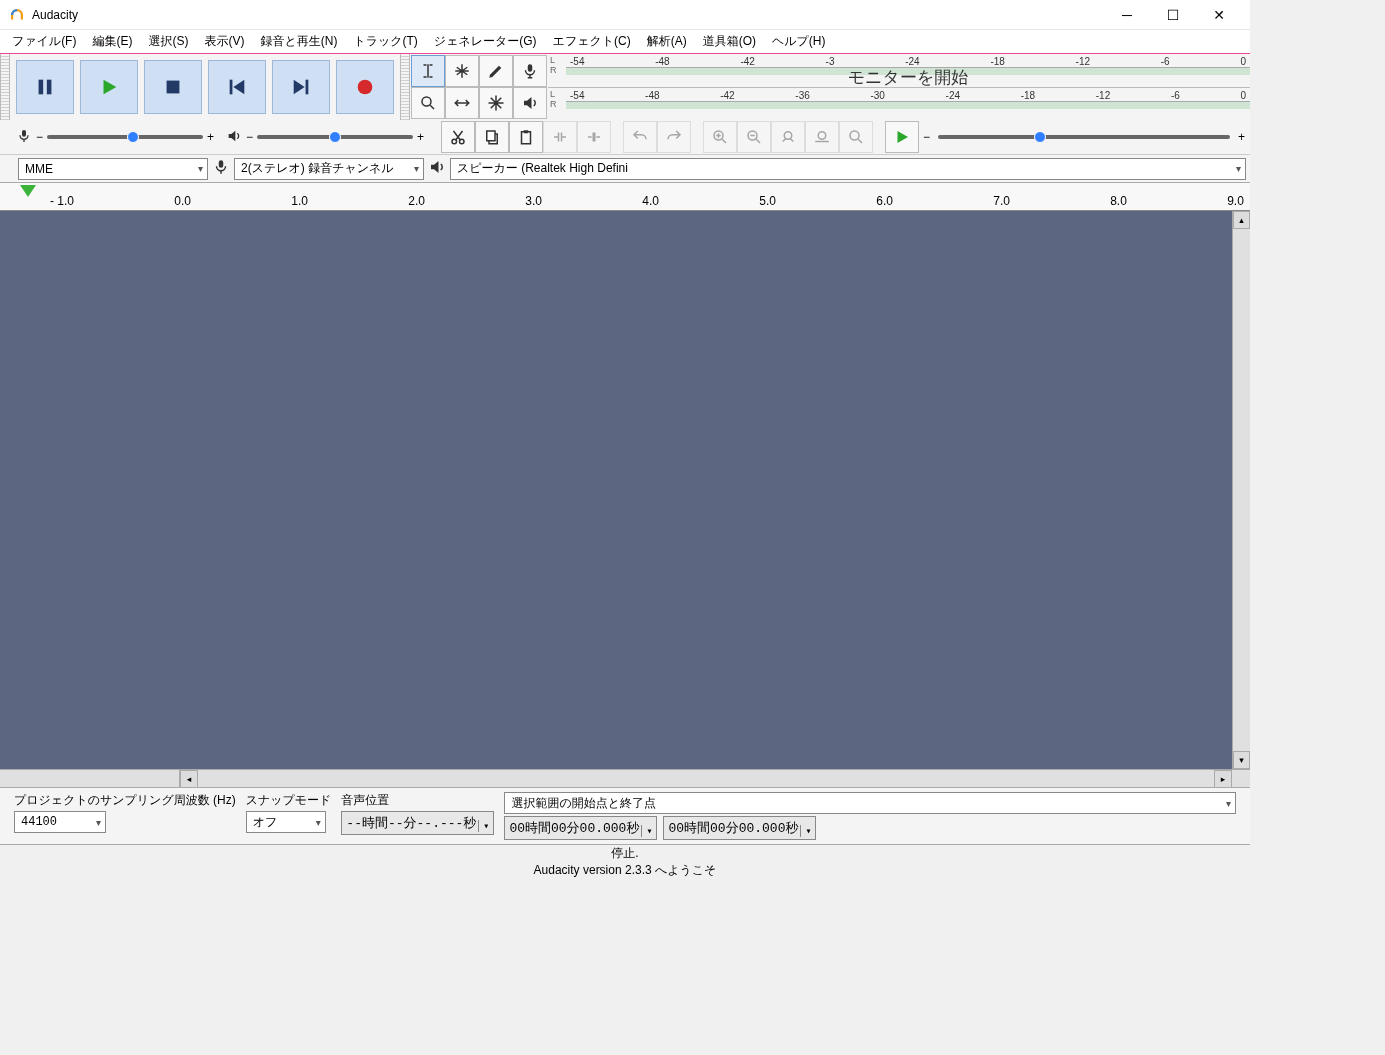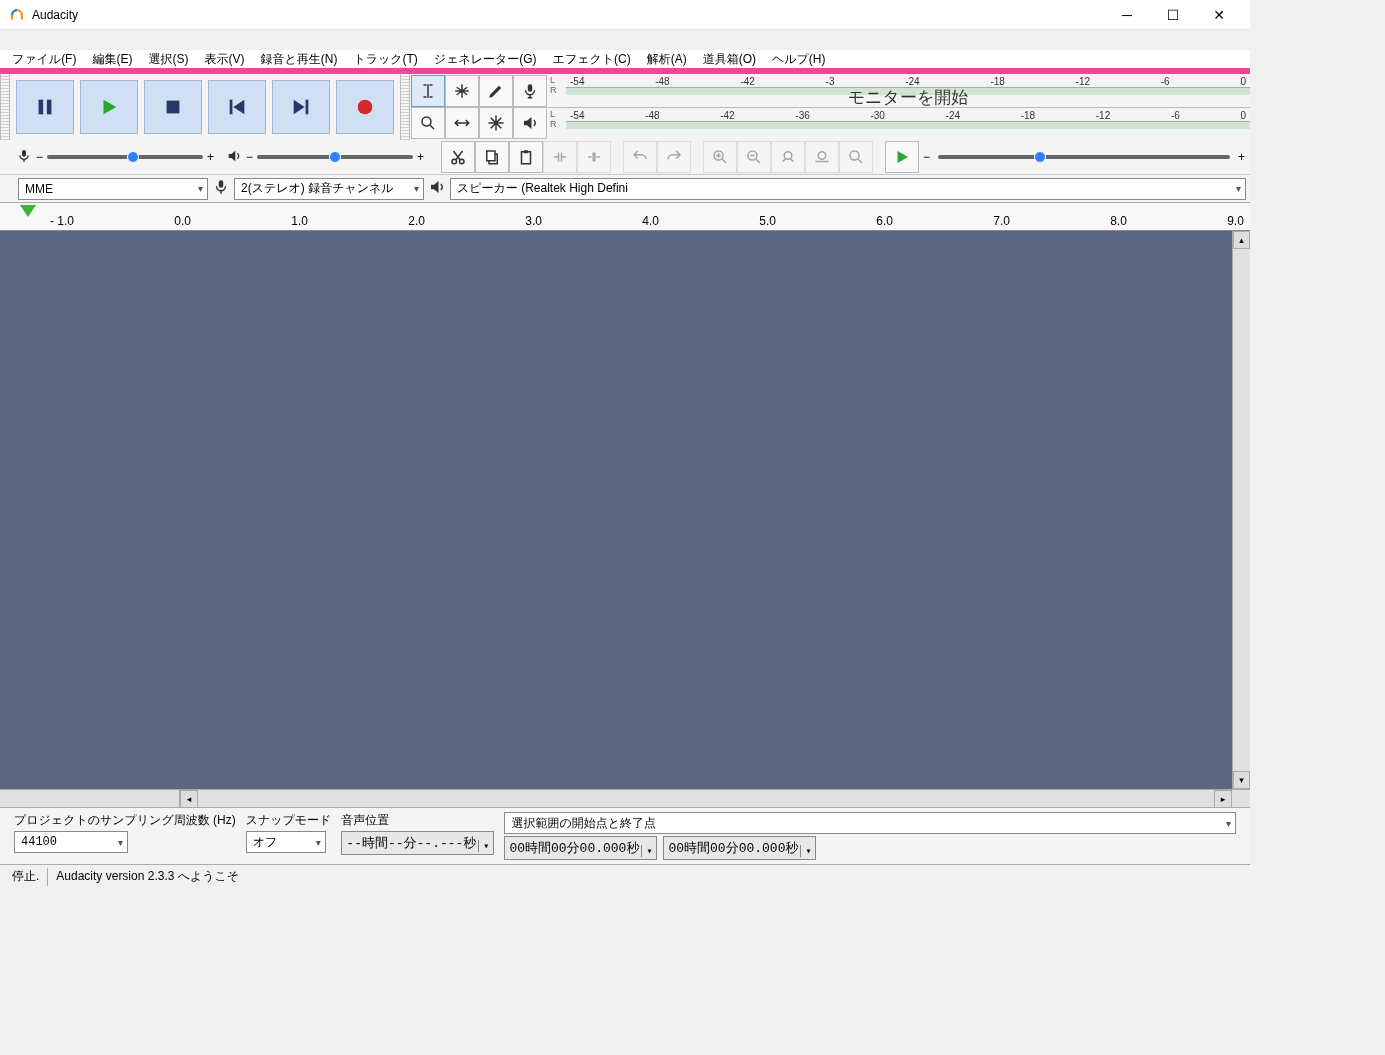--- a/index.html
+++ b/index.html
@@ -27,22 +27,21 @@
     width: 46px; height: 30px;
     display: flex; align-items: center; justify-content: center;
     font-size: 14px; color: #000;
   }
   .menu-bar {
     height: 24px;
     display: flex;
     align-items: center;
     padding: 0 4px;
     background: #fff;
-    border-bottom: 6px solid #ec4899;
-    margin-top: 20px;
+    border-bottom: 1px solid #ec4899;
   }
   .menu-bar span { padding: 3px 8px; }
   .toolbar-area {
     background: #f4f4f4;
     border-bottom: 1px solid #aaa;
   }
   .row { display: flex; align-items: stretch; }
   .row1 { height: 66px; }
   .grip {
     width: 10px;
@@ -165,21 +164,21 @@
   .section { display: flex; flex-direction: column; gap: 2px; }
   .time-display {
     font-family: "Courier New", monospace;
     background: #e8e8e8; border: 1px solid #888;
     padding: 2px 4px; font-size: 13px;
     display: flex; align-items: flex-end; gap: 2px;
   }
   .time-display .dd { border-left:1px solid #888; padding-left:4px; font-size:10px;}
   .status-bar {
     height: 24px; background: #f0f0f0; border-top:1px solid #aaa;
-    display: flex; align-items: center; padding: 0 12px;
+    display: flex; align-items: center; padding: 0 18px; flex-direction: column;
   }
   .status-bar .divider { width:1px; background:#aaa; margin:0 8px; height:18px;}
 </style>
 </head>
 <body>
 
 <div class="title-bar">
   <span class="icon">
     <svg viewBox="0 0 24 24">
         <path d="M4 12a8 8 0 0116 0v6h-3v-6a5 5 0 00-10 0v6H4v-6z" fill="#f39c12"></path>
@@ -514,21 +513,21 @@
   <div class="arr">◂</div>
   <div style="flex:1"></div>
   <div class="arr">▸</div>
   <div style="width:18px"></div>
 </div>
 
 <div class="bottom-panel">
   <div class="bottom-row">
     <div class="section">
       <span>プロジェクトのサンプリング周波数 (Hz)</span>
-      <div class="dropdown" style="width:114px">
+      <div class="dropdown" style="width:92px">
           <span style="font-family:'Courier New'">44100</span>
         </div>
     </div>
     <div class="section">
       <span>スナップモード</span>
       <div class="dropdown" style="width:80px">
           <span>オフ</span>
         </div>
     </div>
     <div class="section">

